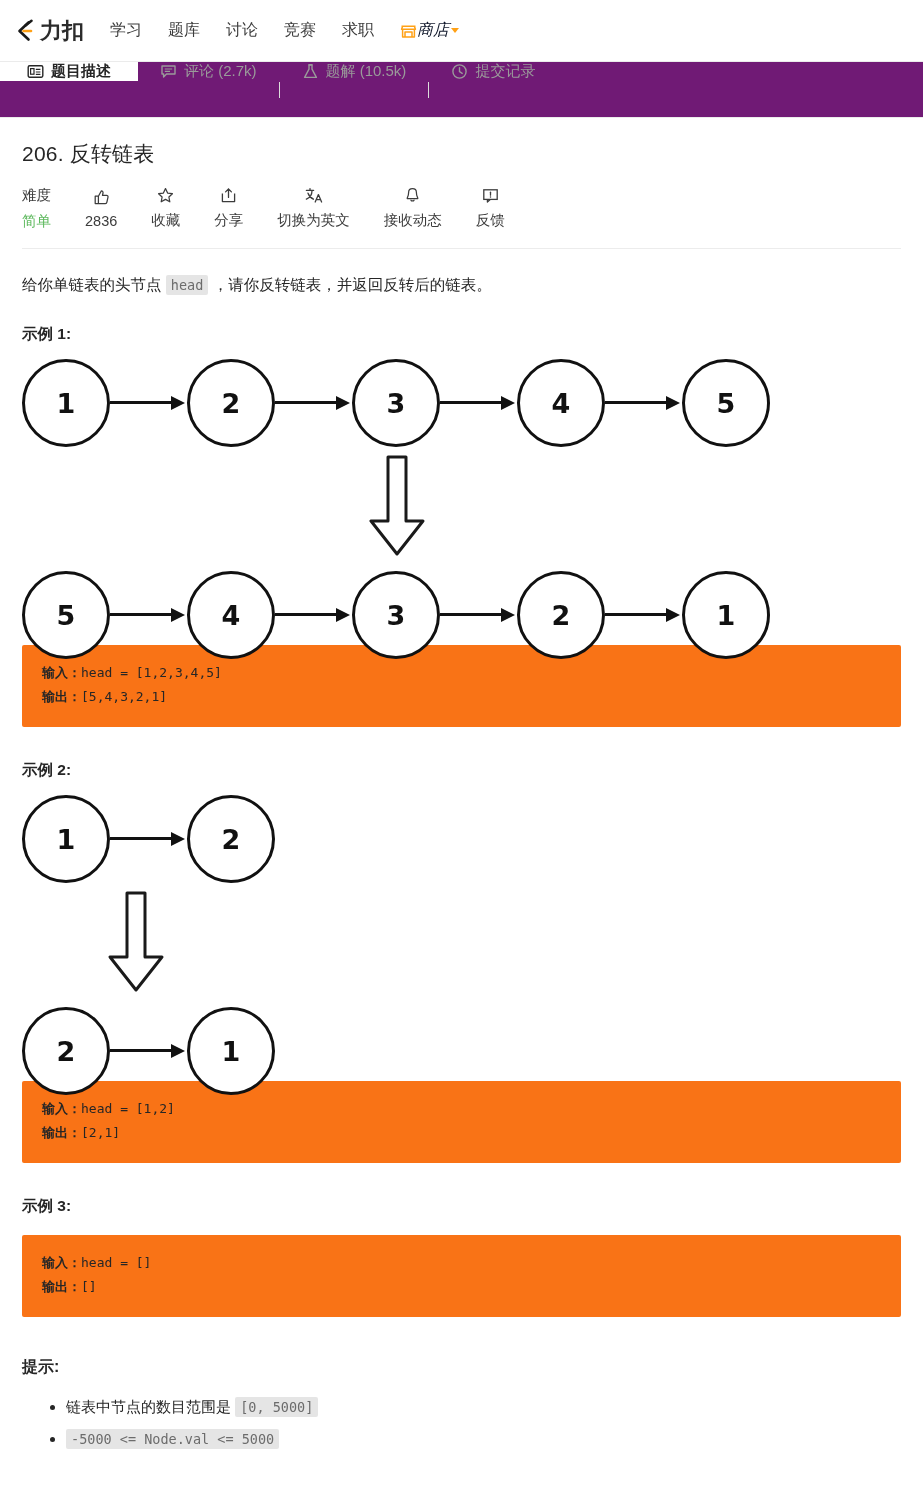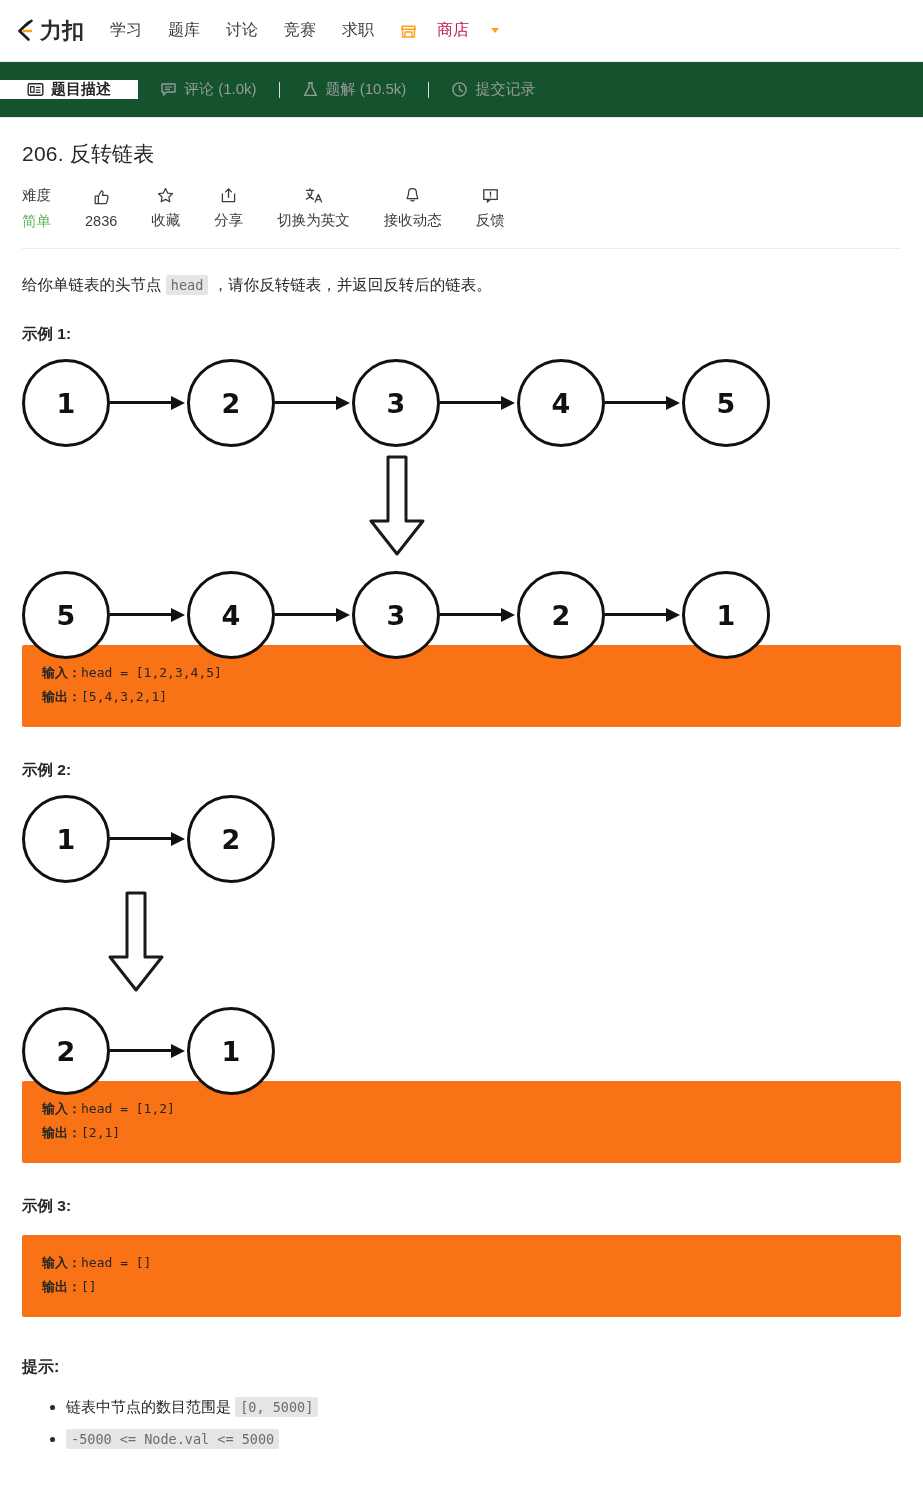--- a/index.html
+++ b/index.html
@@ -41,40 +41,41 @@
   }
   .nav-items { display: flex; }
   .nav-item {
     font-size: 16px;
     color: #3c3c3c;
     margin-right: 26px;
     cursor: pointer;
     white-space: nowrap;
   }
   .nav-item.store {
-    color: #be185d;
-    display: flex;
-    align-items: center;
-    gap: 20px;
+    color: #0f172a;
+    display: flex;
+    align-items: center;
+    gap: 0;
+    font-style: italic;
   }
   .store-icon { display: inline-block; width: 17px; height: 16px; }
   .caret-down {
     width: 0; height: 0;
     border-left: 4px solid transparent;
     border-right: 4px solid transparent;
     border-top: 5px solid #ffa116;
     margin-left: 2px;
   }
 
   
   .tabbar {
     height: 56px;
-    background: #14532d;
-    display: flex;
-    align-items: center;
+    background: #701a75;
+    display: flex;
+    align-items: flex-start;
     border-bottom: 1px solid #ebebeb;
     position: relative;
   }
   .tab {
     display: flex;
     align-items: center;
     gap: 7px;
     padding: 0 22px;
     font-size: 15px;
     color: #9a9a9a;
@@ -280,21 +281,21 @@
     </span>
     <span>题目描述</span>
   </div>
   <div class="tab">
     <span class="tab-icon">
       <svg width="17" height="17" viewBox="0 0 17 17">
         <path d="M2 3 H15 V11 H6.5 L3.6 14 V11 H2 Z" fill="none" stroke="#9a9a9a" stroke-width="1.4" stroke-linejoin="round"></path>
         <path d="M4.8 6 H12.2 M4.8 8.4 H10" stroke="#9a9a9a" stroke-width="1.2"></path>
       </svg>
     </span>
-    <span>评论 (1.0k)</span>
+    <span>评论 (2.7k)</span>
   </div>
   <div class="tab-sep"></div>
   <div class="tab">
     <span class="tab-icon">
       <svg width="17" height="17" viewBox="0 0 17 17">
         <path d="M7 1.8 V6.2 L2.6 14.4 H14.4 L10 6.2 V1.8 Z" fill="none" stroke="#9a9a9a" stroke-width="1.4" stroke-linejoin="round"></path>
         <path d="M6.6 2 H10.4" stroke="#9a9a9a" stroke-width="1.4"></path>
       </svg>
     </span>
     <span>题解 (10.5k)</span>

